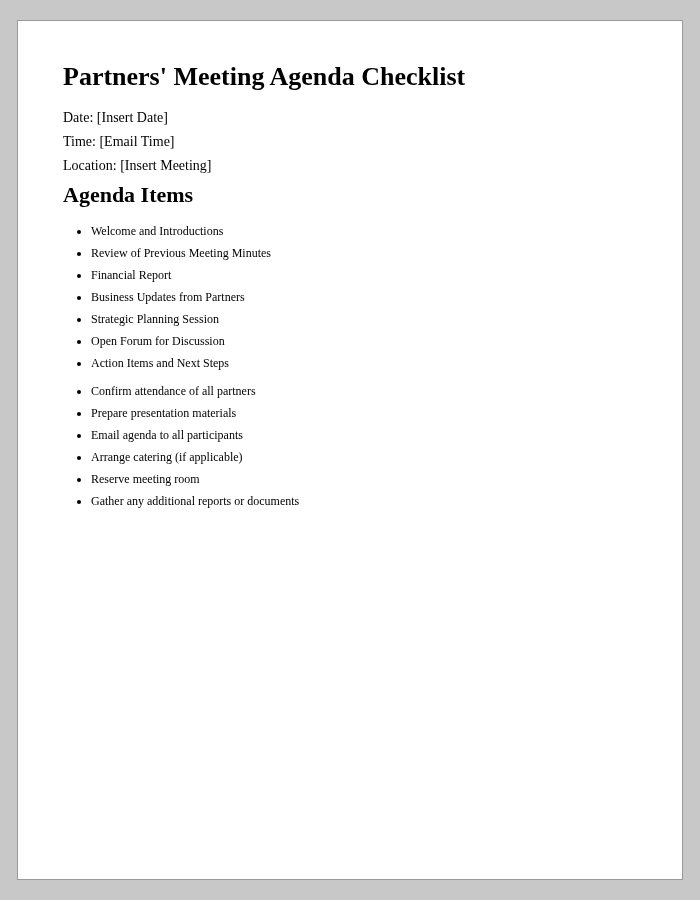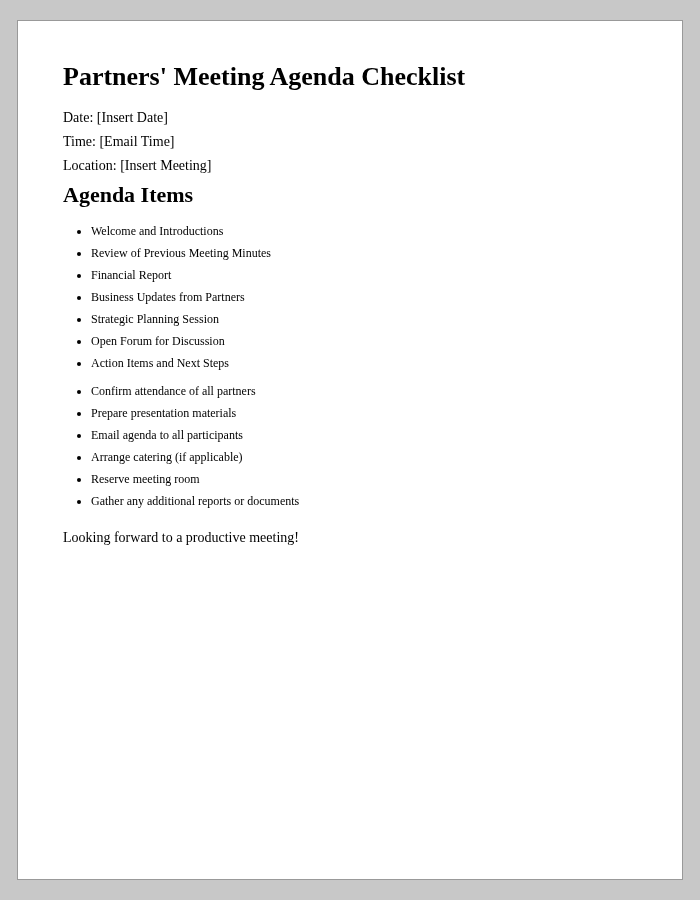--- a/index.html
+++ b/index.html
@@ -95,15 +95,14 @@
 
   <ul>
     <li>Confirm attendance of all partners</li>
     <li>Prepare presentation materials</li>
     <li>Email agenda to all participants</li>
     <li>Arrange catering (if applicable)</li>
     <li>Reserve meeting room</li>
     <li>Gather any additional reports or documents</li>
   </ul>
 
-  <p class="closing-text">Looking forward to a productive meeting!</p>
 
 </div>
 
 </body></html>

